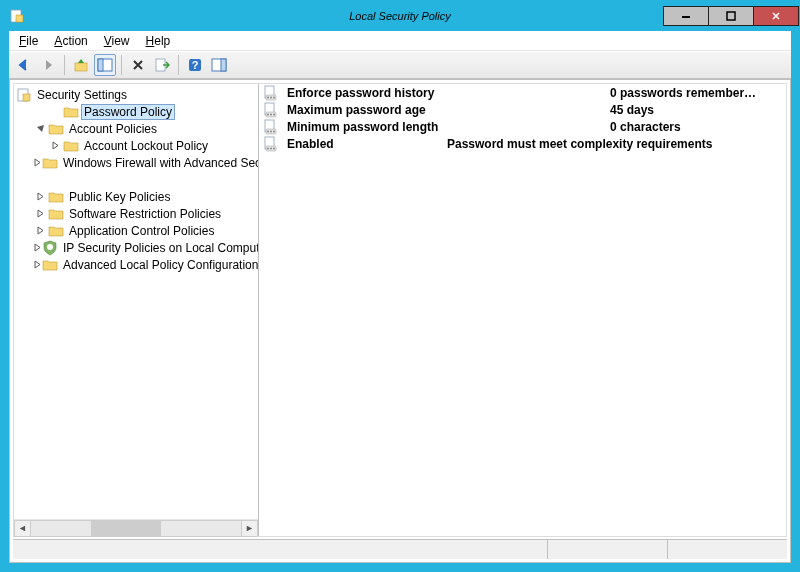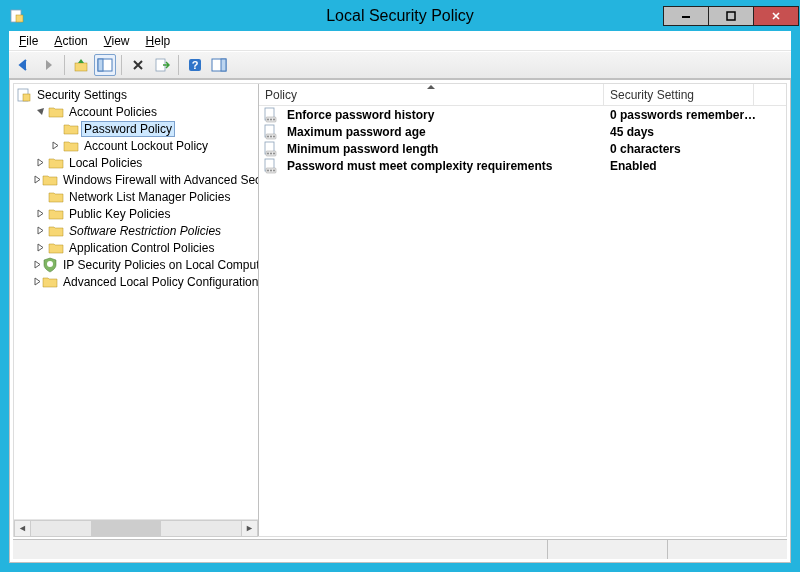--- a/index.html
+++ b/index.html
@@ -14,21 +14,21 @@
   .titlebar {
     height:30px; background:#24b4de; display:flex; align-items:center;
     position:relative;
   }
   .titlebar .appicon {
     width:16px; height:16px; margin-left:8px;
     display:flex; align-items:center; justify-content:center;
   }
   .titlebar .title {
     position:absolute; left:0; right:0; text-align:center;
-    color:#000; font-size:16px; pointer-events:none;
+    color:#000; font-size:11px; pointer-events:none;font-style:italic;
   }
   .win-controls { margin-left:auto; display:flex; }
   .win-btn {
     width:46px; height:20px; margin-top:0; margin-right:0;
     background:#c1c1c1; border:1px solid #222; display:flex;
     align-items:center; justify-content:center; cursor:default;
     font-family: "Segoe UI Symbol", sans-serif; font-size:10px;
   }
   .win-btn.close { background:#c75050; color:#fff; }
   .win-btn + .win-btn { margin-left:-1px; }
@@ -212,90 +212,72 @@
       <div class="tree-pane">
         <div class="tree-scroll">
           <div class="tree-row" style="padding-left:2px;">
             <span class="folder"><svg viewBox="0 0 16 16">
                   <rect x="2" y="2" width="10" height="12" class="ic-doc"></rect>
                   <rect x="7" y="7" width="7" height="7" fill="#f7d774" stroke="#b28e1c" stroke-width="0.5"></rect>
                 </svg></span>
             <span class="tree-label">Security Settings</span>
           </div>
           <div id="tree-body">
-              <div class="tree-row" style="padding-left: 19px;">
-                <span class="tw">
-                  <svg viewBox="0 0 9 9">
-                    <path d="M1 3 L6 8 L8 1 Z" fill="#5b5b5b"></path>
-                  </svg>
-                </span>
-                <span class="folder"><svg viewBox="0 0 16 16">
-                    <path d="M1 4 L6 4 L7 5 L15 5 L15 13 L1 13 Z" class="ic-folder"></path>
-                  </svg></span>
-                <span class="tree-label">Account Policies</span>
-              </div>
               <div class="tree-row selected" style="padding-left: 34px;">
                 <span class="tw"></span>
                 <span class="folder"><svg viewBox="0 0 16 16">
                     <path d="M1 4 L6 4 L7 5 L15 5 L15 13 L1 13 Z" class="ic-folder"></path>
                   </svg></span>
                 <span class="tree-label">Password Policy</span>
               </div>
+              <div class="tree-row" style="padding-left: 19px;">
+                <span class="tw">
+                  <svg viewBox="0 0 9 9">
+                    <path d="M1 3 L6 8 L8 1 Z" fill="#5b5b5b"></path>
+                  </svg>
+                </span>
+                <span class="folder"><svg viewBox="0 0 16 16">
+                    <path d="M1 4 L6 4 L7 5 L15 5 L15 13 L1 13 Z" class="ic-folder"></path>
+                  </svg></span>
+                <span class="tree-label">Account Policies</span>
+              </div>
               <div class="tree-row" style="padding-left: 34px;">
                 <span class="tw">
                   <svg viewBox="0 0 9 9">
                     <path d="M2 1 L7 4.5 L2 8 Z" fill="none" stroke="#5b5b5b"></path>
                   </svg>
                 </span>
                 <span class="folder"><svg viewBox="0 0 16 16">
                     <path d="M1 4 L6 4 L7 5 L15 5 L15 13 L1 13 Z" class="ic-folder"></path>
                   </svg></span>
                 <span class="tree-label">Account Lockout Policy</span>
               </div>
               <div class="tree-row" style="padding-left: 19px;">
                 <span class="tw">
                   <svg viewBox="0 0 9 9">
                     <path d="M2 1 L7 4.5 L2 8 Z" fill="none" stroke="#5b5b5b"></path>
                   </svg>
                 </span>
                 <span class="folder"><svg viewBox="0 0 16 16">
                     <path d="M1 4 L6 4 L7 5 L15 5 L15 13 L1 13 Z" class="ic-folder"></path>
                   </svg></span>
-                <span class="tree-label">Local Policies</span>
-              </div>
-              <div class="tree-row" style="padding-left: 19px;">
-                <span class="tw">
-                  <svg viewBox="0 0 9 9">
-                    <path d="M2 1 L7 4.5 L2 8 Z" fill="none" stroke="#5b5b5b"></path>
-                  </svg>
-                </span>
-                <span class="folder"><svg viewBox="0 0 16 16">
-                    <path d="M1 4 L6 4 L7 5 L15 5 L15 13 L1 13 Z" class="ic-folder"></path>
-                  </svg></span>
                 <span class="tree-label">Windows Firewall with Advanced Security</span>
               </div>
-              <div class="tree-row" style="padding-left: 19px;">
-                <span class="tw"></span>
-                <span class="folder"><svg viewBox="0 0 16 16">
-                    <path d="M1 4 L6 4 L7 5 L15 5 L15 13 L1 13 Z" class="ic-folder"></path>
-                  </svg></span>
-                <span class="tree-label">Network List Manager Policies</span>
-              </div>
-              <div class="tree-row" style="padding-left: 19px;">
+              <div class="tree-row" style="padding-left: 19px; margin-top: 17px;">
                 <span class="tw">
                   <svg viewBox="0 0 9 9">
                     <path d="M2 1 L7 4.5 L2 8 Z" fill="none" stroke="#5b5b5b"></path>
                   </svg>
                 </span>
                 <span class="folder"><svg viewBox="0 0 16 16">
                     <path d="M1 4 L6 4 L7 5 L15 5 L15 13 L1 13 Z" class="ic-folder"></path>
                   </svg></span>
                 <span class="tree-label">Public Key Policies</span>
               </div>
-              <div class="tree-row" style="padding-left: 19px; font-style: italic;">
+              <div class="tree-row" style="padding-left: 19px;">
                 <span class="tw">
                   <svg viewBox="0 0 9 9">
                     <path d="M2 1 L7 4.5 L2 8 Z" fill="none" stroke="#5b5b5b"></path>
                   </svg>
                 </span>
                 <span class="folder"><svg viewBox="0 0 16 16">
                     <path d="M1 4 L6 4 L7 5 L15 5 L15 13 L1 13 Z" class="ic-folder"></path>
                   </svg></span>
                 <span class="tree-label">Software Restriction Policies</span>
               </div>
@@ -338,24 +320,20 @@
         <div class="hscroll">
           <div class="hs-btn">◄</div>
           <div class="hs-track">
               <div class="hs-thumb"></div>
             </div>
           <div class="hs-btn">►</div>
         </div>
       </div>
 
       <div class="list-pane">
-        <div class="list-header">
-          <div class="col-h sort" style="width:345px;">Policy</div>
-          <div class="col-h" style="width:150px;">Security Setting</div>
-        </div>
         <div class="list-body" id="list-body">
             <div class="list-row">
               <span class="polico"><svg viewBox="0 0 16 16">
                   <rect x="2" y="1" width="9" height="12" class="ic-doc"></rect>
                   <rect x="3" y="10" width="10" height="5" rx="1" fill="#e8e8e8" stroke="#999" stroke-width="0.5"></rect>
                   <circle cx="5" cy="12.5" r="1" fill="#888"></circle>
                   <circle cx="8" cy="12.5" r="1" fill="#888"></circle>
                   <circle cx="11" cy="12.5" r="1" fill="#888"></circle>
                 </svg></span>
               <span class="cell" style="width:323px">Enforce password history</span>
@@ -384,22 +362,22 @@
               <span class="cell" style="width:160px">0 characters</span>
             </div>
             <div class="list-row">
               <span class="polico"><svg viewBox="0 0 16 16">
                   <rect x="2" y="1" width="9" height="12" class="ic-doc"></rect>
                   <rect x="3" y="10" width="10" height="5" rx="1" fill="#e8e8e8" stroke="#999" stroke-width="0.5"></rect>
                   <circle cx="5" cy="12.5" r="1" fill="#888"></circle>
                   <circle cx="8" cy="12.5" r="1" fill="#888"></circle>
                   <circle cx="11" cy="12.5" r="1" fill="#888"></circle>
                 </svg></span>
+              <span class="cell" style="width:160px">Enabled</span>
               <span class="cell" style="width:323px">Password must meet complexity requirements</span>
-              <span class="cell" style="width:160px">Enabled</span>
             </div>
           </div>
       </div>
 
     </div>
     <div class="statusbar">
       <div class="cell-s" style="flex:1"></div>
       <div class="cell-s" style="width:120px"></div>
       <div class="cell-s" style="width:120px"></div>
     </div>

